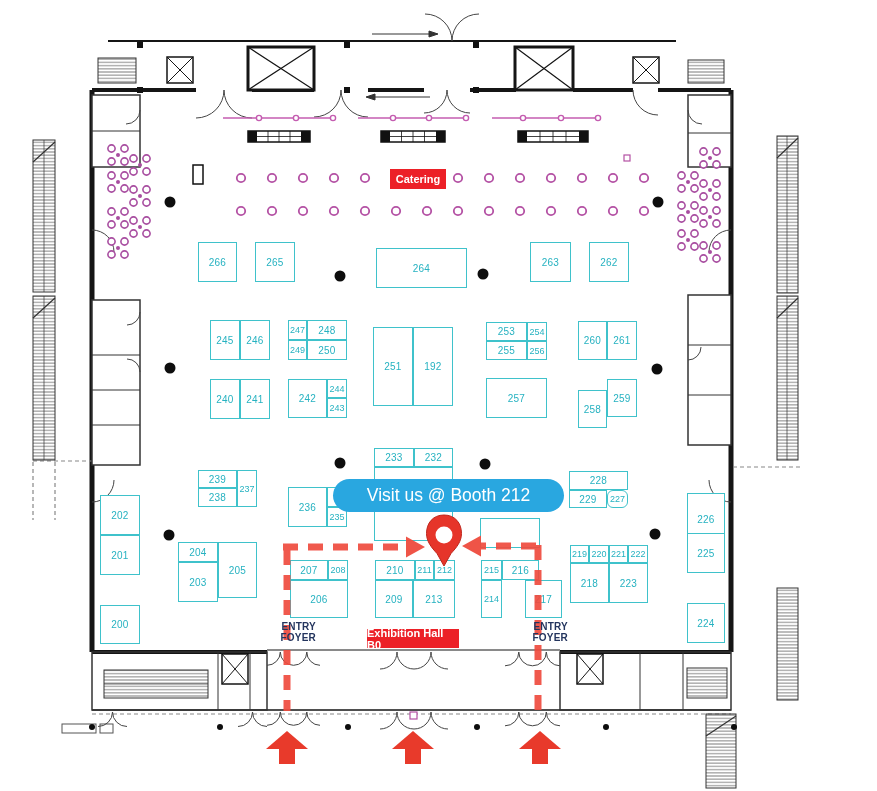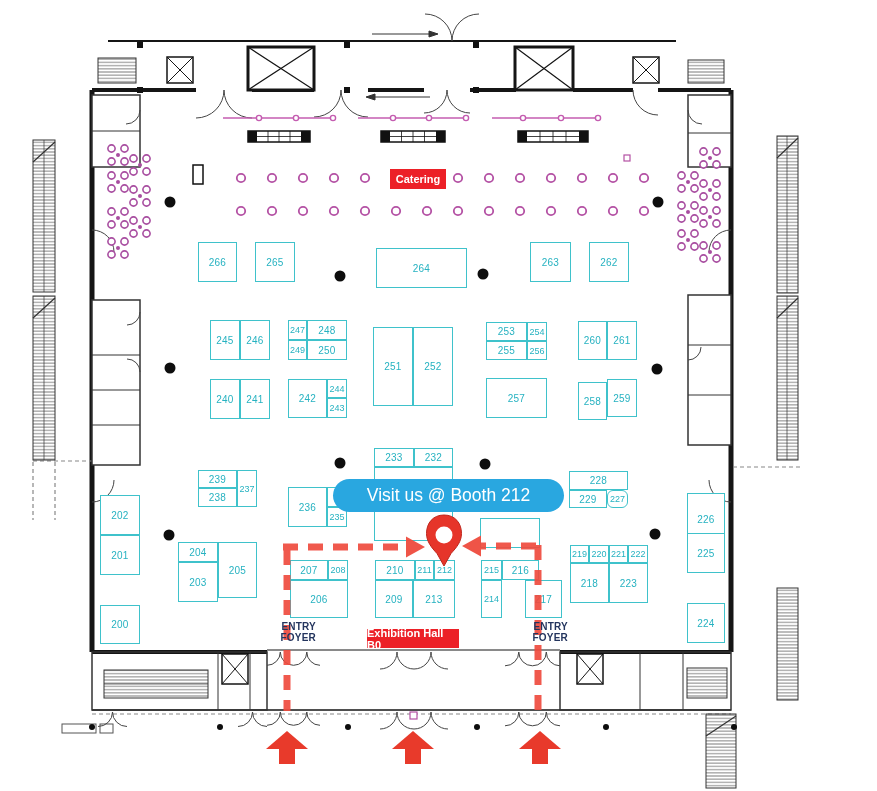--- a/index.html
+++ b/index.html
@@ -297,34 +297,34 @@
       <div class="booth" style="left: 376px; top: 248px; width: 91px; height: 40px;">264</div>
       <div class="booth" style="left: 530px; top: 242px; width: 41px; height: 40px;">263</div>
       <div class="booth" style="left: 589px; top: 242px; width: 40px; height: 40px;">262</div>
       <div class="booth" style="left: 210px; top: 320px; width: 30px; height: 40px;">245</div>
       <div class="booth" style="left: 240px; top: 320px; width: 30px; height: 40px;">246</div>
       <div class="booth sm" style="left: 288px; top: 320px; width: 19px; height: 20px;">247</div>
       <div class="booth" style="left: 307px; top: 320px; width: 40px; height: 20px;">248</div>
       <div class="booth sm" style="left: 288px; top: 340px; width: 19px; height: 20px;">249</div>
       <div class="booth" style="left: 307px; top: 340px; width: 40px; height: 20px;">250</div>
       <div class="booth" style="left: 373px; top: 327px; width: 40px; height: 79px;">251</div>
-      <div class="booth" style="left: 413px; top: 327px; width: 40px; height: 79px;">252</div>
+      <div class="booth" style="left: 413px; top: 327px; width: 40px; height: 79px;">192</div>
       <div class="booth" style="left: 486px; top: 322px; width: 41px; height: 19px;">253</div>
       <div class="booth sm" style="left: 527px; top: 322px; width: 20px; height: 19px;">254</div>
       <div class="booth" style="left: 486px; top: 341px; width: 41px; height: 19px;">255</div>
       <div class="booth sm" style="left: 527px; top: 341px; width: 20px; height: 19px;">256</div>
       <div class="booth" style="left: 578px; top: 321px; width: 29px; height: 39px;">260</div>
       <div class="booth" style="left: 607px; top: 321px; width: 30px; height: 39px;">261</div>
       <div class="booth" style="left: 210px; top: 379px; width: 30px; height: 40px;">240</div>
       <div class="booth" style="left: 240px; top: 379px; width: 30px; height: 40px;">241</div>
       <div class="booth" style="left: 288px; top: 379px; width: 39px; height: 39px;">242</div>
       <div class="booth sm" style="left: 327px; top: 379px; width: 20px; height: 19px;">244</div>
       <div class="booth sm" style="left: 327px; top: 398px; width: 20px; height: 20px;">243</div>
       <div class="booth" style="left: 486px; top: 378px; width: 61px; height: 40px;">257</div>
-      <div class="booth" style="left: 578px; top: 382px; width: 29px; height: 38px;">258</div>
+      <div class="booth" style="left: 578px; top: 390px; width: 29px; height: 38px;">258</div>
       <div class="booth" style="left: 607px; top: 379px; width: 30px; height: 38px;">259</div>
       <div class="booth" style="left: 374px; top: 448px; width: 40px; height: 19px;">233</div>
       <div class="booth" style="left: 414px; top: 448px; width: 39px; height: 19px;">232</div>
       <div class="booth" style="left: 374px; top: 467px; width: 79px; height: 74px;"></div>
       <div class="booth" style="left: 480px; top: 518px; width: 60px; height: 30px;"></div>
       <div class="booth" style="left: 198px; top: 470px; width: 39px; height: 18px;">239</div>
       <div class="booth sm" style="left: 237px; top: 470px; width: 20px; height: 37px;">237</div>
       <div class="booth" style="left: 198px; top: 488px; width: 39px; height: 19px;">238</div>
       <div class="booth" style="left: 288px; top: 487px; width: 39px; height: 40px;">236</div>
       <div class="booth sm" style="left: 327px; top: 487px; width: 20px; height: 20px;"></div>

